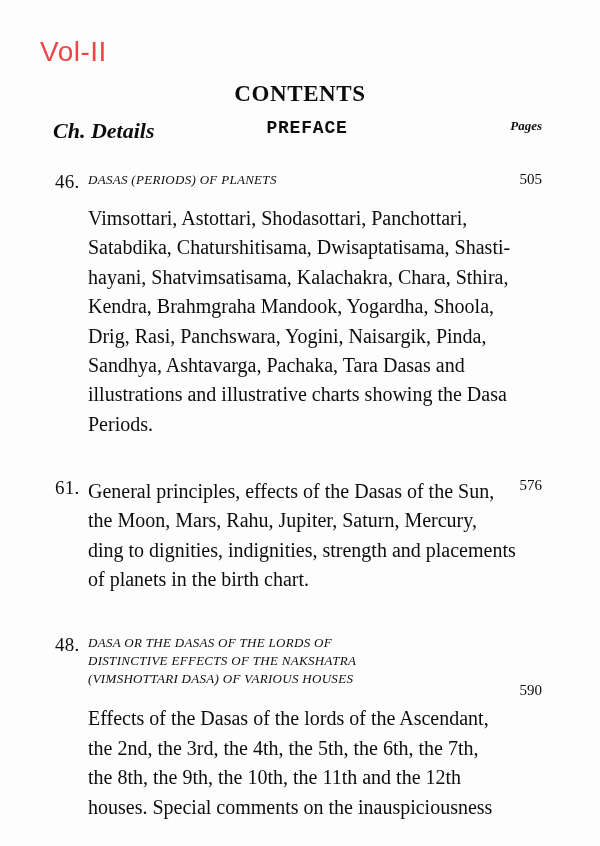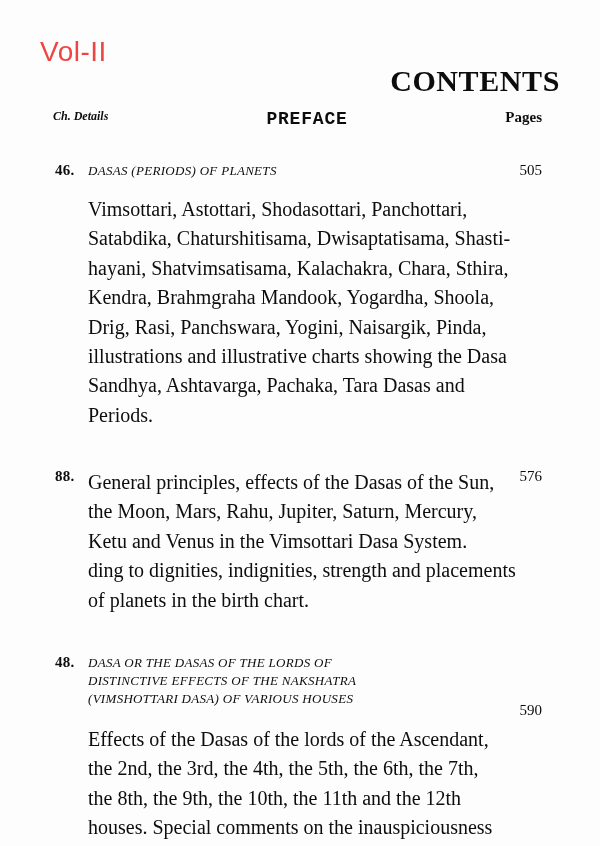--- a/index.html
+++ b/index.html
@@ -29,78 +29,79 @@
     color: #ef4444;
     font-family: "Liberation Sans", "DejaVu Sans", sans-serif;
     font-size: 28px;
     font-weight: 400;
     letter-spacing: 0.5px;
     line-height: 1;
     padding-top: 38px;
   }
 
   .contents-title {
-    text-align: right;
-    font-weight: bold;
-    font-size: 30px;
+    text-align: center;
+    font-weight: bold;
+    font-size: 23px;
     letter-spacing: 0.6px;
-    margin-top: 0;
+    margin-top: 16px;
     line-height: 1;
   }
 
   .header-row {
     position: relative;
     margin-top: 13px;
     height: 24px;
   }
   .ch-details {
     position: absolute;
     left: 13px;
     top: 0;
     font-style: italic;
     font-weight: bold;
-    font-size: 12px;
+    font-size: 22px;
   }
   .preface {
     position: absolute;
     left: 0;
     right: 0;
     top: 0;
     text-align: center;
     font-weight: bold;
     font-size: 18px;
     letter-spacing: 0.8px;
     padding-left: 14px;
     font-family: Liberation Mono, monospace;
   }
   .pages-label {
     position: absolute;
     right: 18px;
     top: 0;
-    font-weight: bold;
-    font-size: 15px;
+    font-style: italic;
+    font-weight: bold;
+    font-size: 13px;
   }
 
   
   .entry {
     position: relative;
     margin-top: 30px;
   }
 
   .entry-head {
     position: relative;
     padding-left: 15px;
     padding-right: 66px;
   }
   .entry-num {
     position: absolute;
     left: 15px;
     top: 0;
-    font-size: 15px;
-    font-weight: 700;
+    font-size: 19px;
+    font-weight: 400;
     letter-spacing: 0.2px;
   }
   .entry-title {
     margin-left: 33px;
     font-style: italic;
     font-size: 13px;
     letter-spacing: 0.3px;
     line-height: 1.38;
   }
   .entry-title .tline {
@@ -160,35 +161,34 @@
         <span class="tline">DASAS (PERIODS) OF PLANETS</span>
       </div>
       <span class="entry-page top">505</span>
     </div>
     <div class="entry-body">
       <span class="bline stretch">Vimsottari,  Astottari,  Shodasottari,  Panchottari,</span>
       <span class="bline">Satabdika, Chaturshitisama, Dwisaptatisama, Shasti-</span>
       <span class="bline">hayani, Shatvimsatisama, Kalachakra, Chara, Sthira,</span>
       <span class="bline">Kendra, Brahmgraha Mandook, Yogardha, Shoola,</span>
       <span class="bline">Drig, Rasi, Panchswara, Yogini, Naisargik, Pinda,</span>
+      <span class="bline">Sandhya,  Ashtavarga,  Pachaka,  Tara  Dasas  and</span>
       <span class="bline">illustrations and illustrative charts showing the  Dasa</span>
-      <span class="bline">Sandhya,  Ashtavarga,  Pachaka,  Tara  Dasas  and</span>
       <span class="bline">Periods.</span>
     </div>
   </div>
 
   <div class="entry" id="entry-47">
     <div class="entry-head">
-      <span class="entry-num">88.</span>
+      <span class="entry-num">61.</span>
       <span class="entry-page top">576</span>
     </div>
     <div class="entry-body">
       <span class="bline">General principles,  effects of the  Dasas of the Sun,</span>
       <span class="bline">the Moon, Mars, Rahu,  Jupiter,  Saturn,  Mercury,</span>
-      <span class="bline">Ketu  and  Venus  in  the  Vimsottari  Dasa  System.</span>
       <span class="bline">ding to dignities, indignities, strength and placements</span>
       <span class="bline">of planets in the birth chart.</span>
     </div>
   </div>
 
   <div class="entry" id="entry-48">
     <div class="entry-head">
       <span class="entry-num">48.</span>
       <div class="entry-title">
         <span class="tline">DASA  OR  THE  DASAS  OF  THE   LORDS  OF</span>

